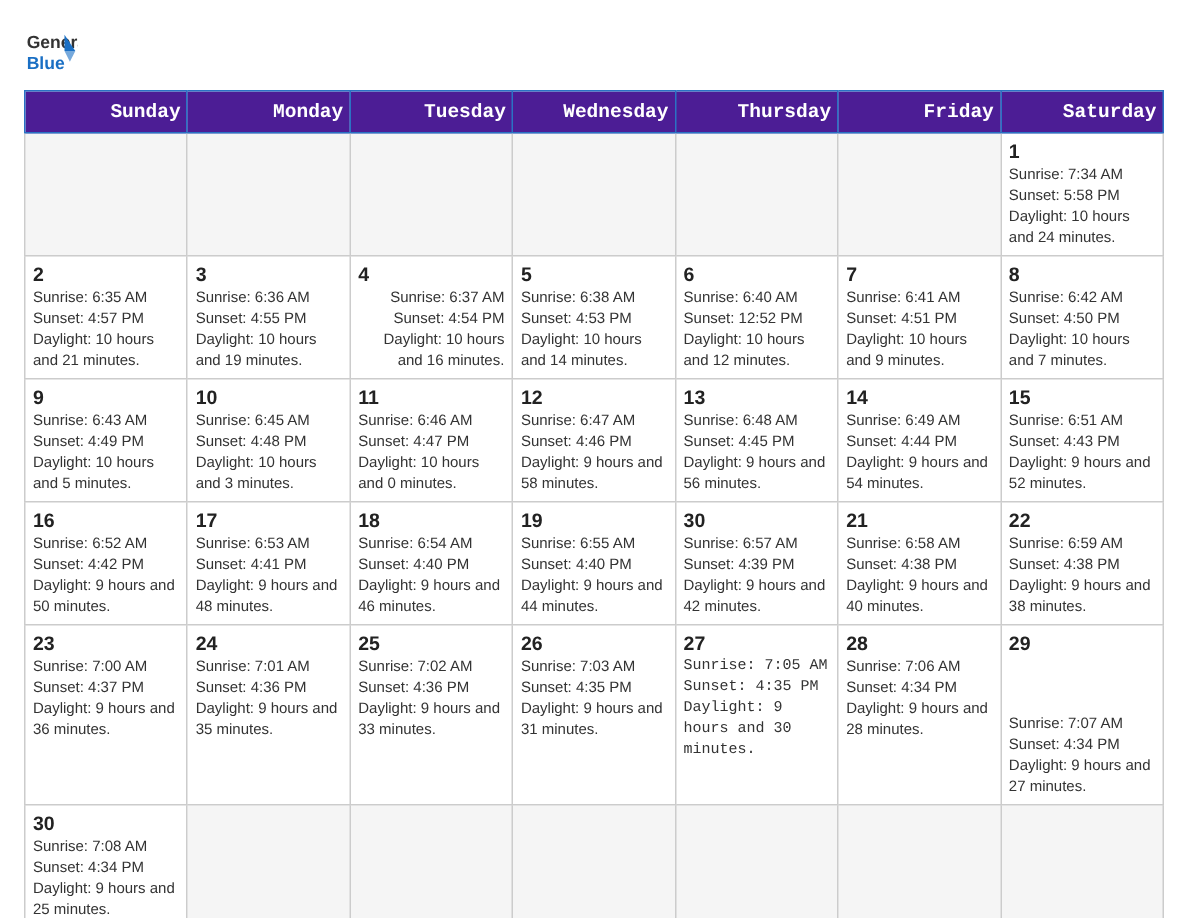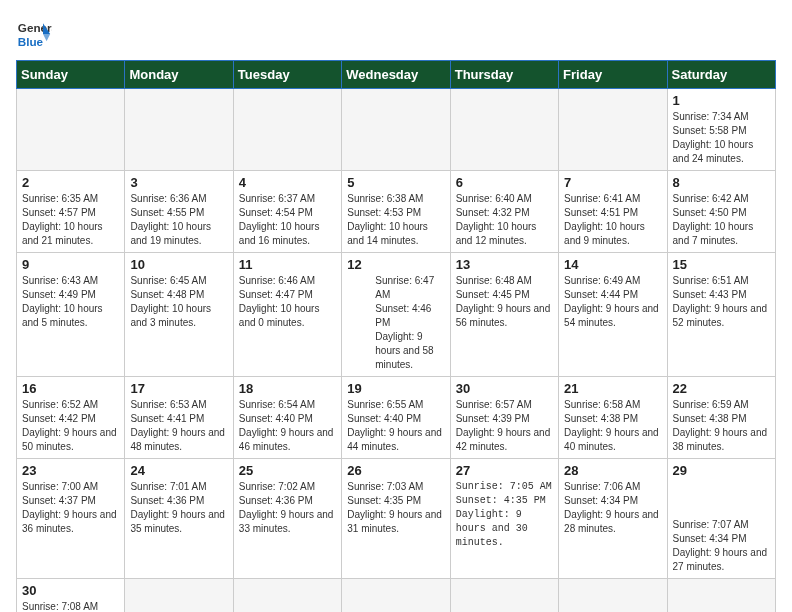--- a/index.html
+++ b/index.html
@@ -36,27 +36,28 @@
     .location-title {
       font-size: 14px;
       color: #555;
     }
     .calendar {
       width: 100%;
       border-collapse: collapse;
       border: 1px solid #ccc;
     }
     .calendar th {
-      background-color: #14532d;
+      background-color: #4c1d95;
       color: #fff;
       font-size: 13px;
       font-weight: bold;
       padding: 6px 4px;
-      text-align: left;
+      text-align: right;
       border: 1px solid #2a72c3;
+      font-family: Liberation Mono, monospace;
     }
     .calendar td {
       border: 1px solid #ccc;
       vertical-align: top;
       padding: 4px 5px;
       font-size: 10.5px;
       color: #333;
       background: #fff;
       width: calc(100% / 7);
     }
@@ -135,34 +136,34 @@
 Daylight: 10 hours and 21 minutes.</div>
         </td>
         <td>
           <div class="day-num">3</div>
           <div class="sun-info" style="white-space: pre-line;">Sunrise: 6:36 AM
 Sunset: 4:55 PM
 Daylight: 10 hours and 19 minutes.</div>
         </td>
         <td>
           <div class="day-num">4</div>
-          <div class="sun-info" style="white-space: pre-line;">Sunrise: 6:37 AM
+          <div class="sun-info" style="white-space: pre-line; text-align: right;">Sunrise: 6:37 AM
 Sunset: 4:54 PM
 Daylight: 10 hours and 16 minutes.</div>
         </td>
         <td>
           <div class="day-num">5</div>
           <div class="sun-info" style="white-space: pre-line;">Sunrise: 6:38 AM
 Sunset: 4:53 PM
 Daylight: 10 hours and 14 minutes.</div>
         </td>
         <td>
           <div class="day-num">6</div>
           <div class="sun-info" style="white-space: pre-line;">Sunrise: 6:40 AM
-Sunset: 4:32 PM
+Sunset: 12:52 PM
 Daylight: 10 hours and 12 minutes.</div>
         </td>
         <td>
           <div class="day-num">7</div>
           <div class="sun-info" style="white-space: pre-line;">Sunrise: 6:41 AM
 Sunset: 4:51 PM
 Daylight: 10 hours and 9 minutes.</div>
         </td>
         <td>
           <div class="day-num">8</div>
@@ -185,21 +186,21 @@
 Daylight: 10 hours and 3 minutes.</div>
         </td>
         <td>
           <div class="day-num">11</div>
           <div class="sun-info" style="white-space: pre-line;">Sunrise: 6:46 AM
 Sunset: 4:47 PM
 Daylight: 10 hours and 0 minutes.</div>
         </td>
         <td>
           <div class="day-num">12</div>
-          <div class="sun-info" style="white-space: pre-line; margin-left: 28px;">Sunrise: 6:47 AM
+          <div class="sun-info" style="white-space: pre-line;">Sunrise: 6:47 AM
 Sunset: 4:46 PM
 Daylight: 9 hours and 58 minutes.</div>
         </td>
         <td>
           <div class="day-num">13</div>
           <div class="sun-info" style="white-space: pre-line;">Sunrise: 6:48 AM
 Sunset: 4:45 PM
 Daylight: 9 hours and 56 minutes.</div>
         </td>
         <td>

